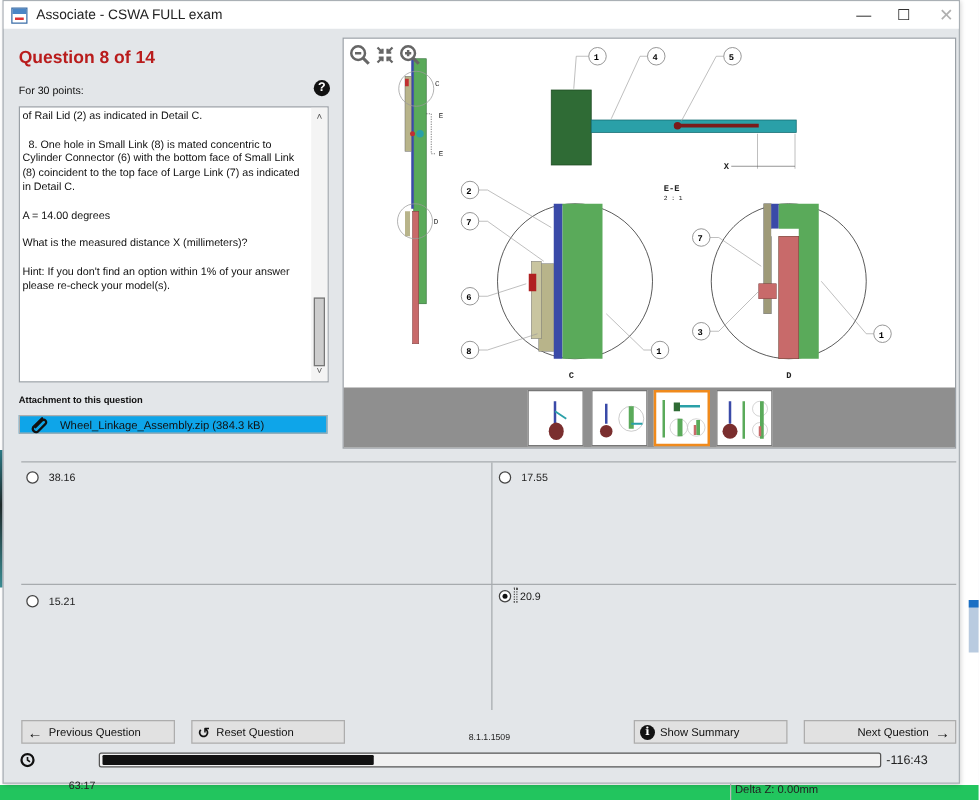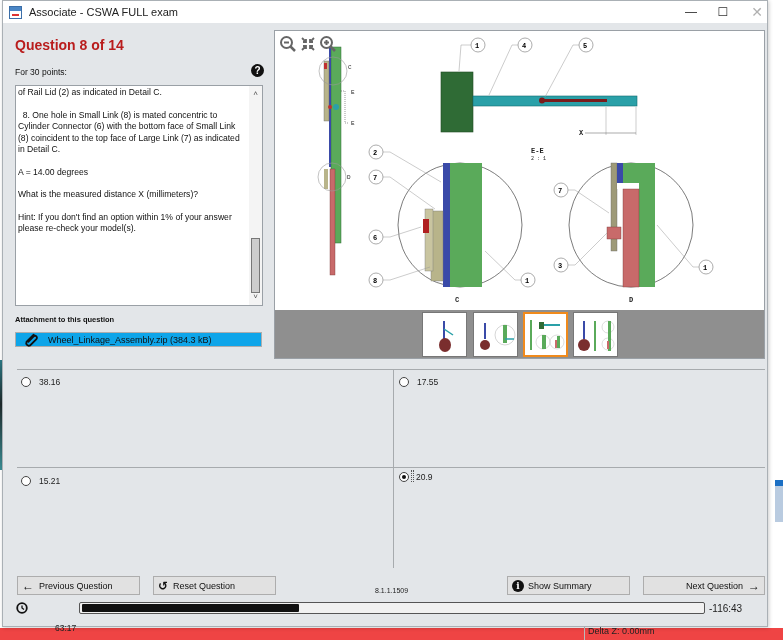--- a/index.html
+++ b/index.html
@@ -4,21 +4,21 @@
 <style>
   * { box-sizing: border-box; margin: 0; padding: 0; }
   html, body { width: 783px; height: 640px; overflow: hidden; }
   body { font-family: "Liberation Sans", "DejaVu Sans", sans-serif; background: #ffffff; position: relative; font-size: 11px; color: #111; }
 
   
   .bg-left { position: absolute; left: 0; top: 0; width: 4px; height: 640px; background: #fff; }
   .bg-left .teal { position: absolute; left: 0; top: 360px; width: 4px; height: 110px; background: linear-gradient(#2b7a86, #1f2a2b 40%, #3b8f96); }
   .bg-right-strip { position: absolute; right: 0; top: 0; width: 12px; height: 640px; background: #fff; }
   .bg-right-blue { position: absolute; left: 775px; top: 480px; width: 8px; height: 42px; background: #b9cbe0; border-top: 6px solid #1b6fc4; }
-  .bg-bottom { position: absolute; left: 0; top: 628px; width: 783px; height: 12px; background: #ef4444; }
+  .bg-bottom { position: absolute; left: 0; top: 628px; width: 783px; height: 12px; background: #22c55e; }
   .bg-bottom .delta { position: absolute; left: 584px; top: -2px; font-size: 9px; color: #222; border-left: 1px solid #bbb; padding-left: 3px; height: 14px; }
 
   .window { position: absolute; left: 2px; top: 0; width: 766px; height: 627px; background: #e3e6e9; border: 1px solid #aab0b5; box-shadow: 1px 1px 4px rgba(0,0,0,0.2); }
   .titlebar { position: absolute; left: 0; top: 0; width: 100%; height: 22px; background: #ffffff; display: flex; align-items: center; }
   .titlebar .app-icon { width: 13px; height: 13px; margin-left: 6px; border: 1px solid #3b6ea8; background: linear-gradient(#4a86c6 0 35%, #fff 35%); position: relative; }
   .titlebar .app-icon::after { content: ""; position: absolute; left: 2px; top: 7px; width: 7px; height: 2px; background: #d33; }
   .titlebar .title { margin-left: 7px; font-size: 11px; color: #222; }
   .win-btn { position: absolute; top: 0; width: 36px; height: 22px; display: flex; align-items: center; justify-content: center; color: #333; font-size: 12px; }
   .win-min { left: 670px; }
   .win-max { left: 702px; }

